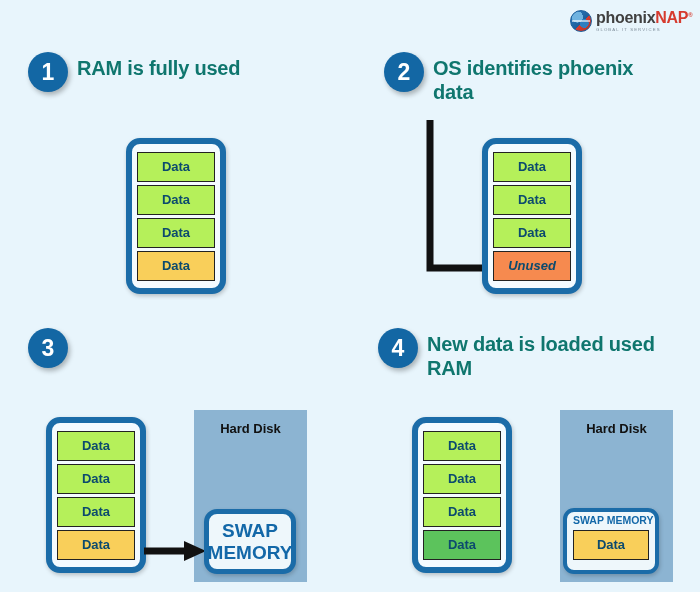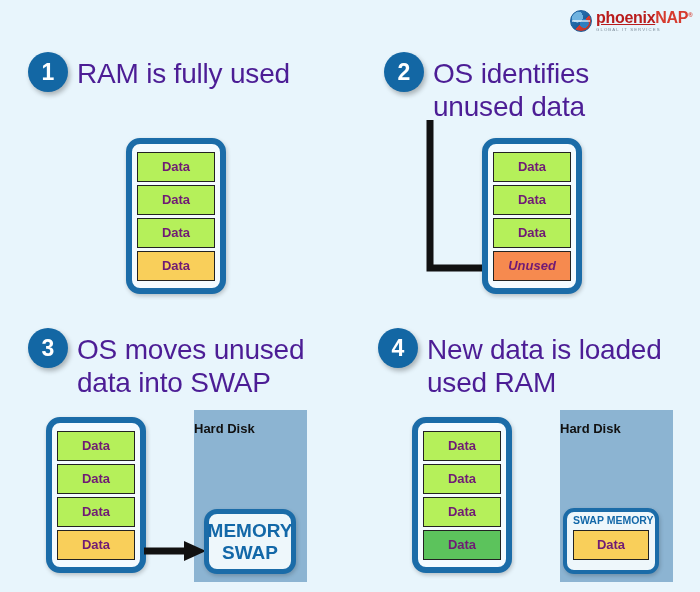--- a/index.html
+++ b/index.html
@@ -48,21 +48,21 @@
   }
   .logo-text {
     line-height: 1;
   }
   .logo-word {
     font-size: 16px;
     font-weight: bold;
     letter-spacing: -0.3px;
     white-space: nowrap;
   }
-  .logo-word .lw-a { color: #b91c1c; text-decoration: underline; }
+  .logo-word .lw-a { color: #404040; }
   .logo-word .lw-b { color: #d63b2f; margin-top: 30px; }
   .logo-word .lw-tm { font-size: 6px; vertical-align: super; color: #d63b2f; }
   .logo-sub {
     font-size: 4.3px;
     color: #7d8c99;
     letter-spacing: 1.1px;
     white-space: nowrap;
     margin-top: 2px;
   }
 
@@ -82,23 +82,23 @@
     color: #ffffff;
     font-size: 23px;
     font-weight: bold;
     display: flex;
     align-items: center;
     justify-content: center;
     box-shadow: 2px 3px 5px rgba(0,0,0,.28);
     line-height: 1;
   }
   .step-title {
-    color: #4c1d95;
-    font-size: 28px;
-    font-weight: normal;
+    color: #0f766e;
+    font-size: 20px;
+    font-weight: bold;
     line-height: 1.18;
     letter-spacing: -0.2px;
     padding-top: 5px;
   }
 
   
   .ram {
     position: absolute;
     box-sizing: border-box;
     border: 6px solid #1b6ca8;
@@ -107,41 +107,41 @@
     padding: 4px 5px;
     display: flex;
     flex-direction: column;
     justify-content: center;
     gap: 3px;
     box-shadow: 1px 2px 4px rgba(0,0,0,.22);
   }
   .cell {
     box-sizing: border-box;
     border: 1.6px solid #222222;
-    color: #701a75;
+    color: #0c4a6e;
     font-size: 13px;
     font-weight: bold;
     display: flex;
     align-items: center;
     justify-content: center;
     height: 30px;
   }
   .cell.green   { background: #b5f05a; }
   .cell.amber   { background: #f9cf5a; }
   .cell.orange  { background: #f68a4f; font-style: italic; }
   .cell.green2  { background: #5cc35c; }
 
   
   .disk {
     position: absolute;
     background: #8cb4d2;
     box-sizing: border-box;
   }
   .disk-label {
-    text-align: left;
+    text-align: center;
     color: #111111;
     font-size: 13px;
     font-weight: bold;
     padding-top: 11px;
   }
 
   
   .swap-big {
     position: absolute;
     box-sizing: border-box;
@@ -201,60 +201,59 @@
 
 <div class="ram" style="left:126px; top:138px; width:100px; height:156px;">
   <div class="cell green">Data</div>
   <div class="cell green">Data</div>
   <div class="cell green">Data</div>
   <div class="cell amber">Data</div>
 </div>
 
 <div class="step-head" style="left:384px; top:52px; width:260px;">
   <div class="badge">2</div>
-  <div class="step-title">OS identifies unused data</div>
+  <div class="step-title">OS identifies phoenix data</div>
 </div>
 
 <svg class="arrow-svg" style="left:424px; top:118px;" width="130" height="165" viewBox="0 0 130 165">
   <path d="M6 2 L6 150 L76 150" stroke="#111111" stroke-width="7" fill="none"></path>
   <path d="M70 138 L96 150 L70 162 Z" fill="#111111"></path>
 </svg>
 
 <div class="ram" style="left:482px; top:138px; width:100px; height:156px;">
   <div class="cell green">Data</div>
   <div class="cell green">Data</div>
   <div class="cell green">Data</div>
   <div class="cell orange">Unused</div>
 </div>
 
 <div class="step-head" style="left:28px; top:328px; width:330px;">
   <div class="badge">3</div>
-  <div class="step-title">OS moves unused data into SWAP</div>
 </div>
 
 <div class="ram" style="left:46px; top:417px; width:100px; height:156px;">
   <div class="cell green">Data</div>
   <div class="cell green">Data</div>
   <div class="cell green">Data</div>
   <div class="cell amber">Data</div>
 </div>
 
 <div class="disk" style="left:194px; top:410px; width:113px; height:172px;">
   <div class="disk-label">Hard Disk</div>
 </div>
 
 <svg class="arrow-svg" style="left:144px; top:538px;" width="64" height="26" viewBox="0 0 64 26">
   <path d="M0 13 L44 13" stroke="#111111" stroke-width="7" fill="none"></path>
   <path d="M40 3 L62 13 L40 23 Z" fill="#111111"></path>
 </svg>
 
 <div class="swap-big" style="left:204px; top:509px; width:92px; height:65px;">
   <div>
+    <div>SWAP</div>
     <div>MEMORY</div>
-    <div>SWAP</div>
   </div>
 </div>
 
 <div class="step-head" style="left:378px; top:328px; width:300px;">
   <div class="badge">4</div>
   <div class="step-title">New data is loaded used RAM</div>
 </div>
 
 <div class="ram" style="left:412px; top:417px; width:100px; height:156px;">
   <div class="cell green">Data</div>

